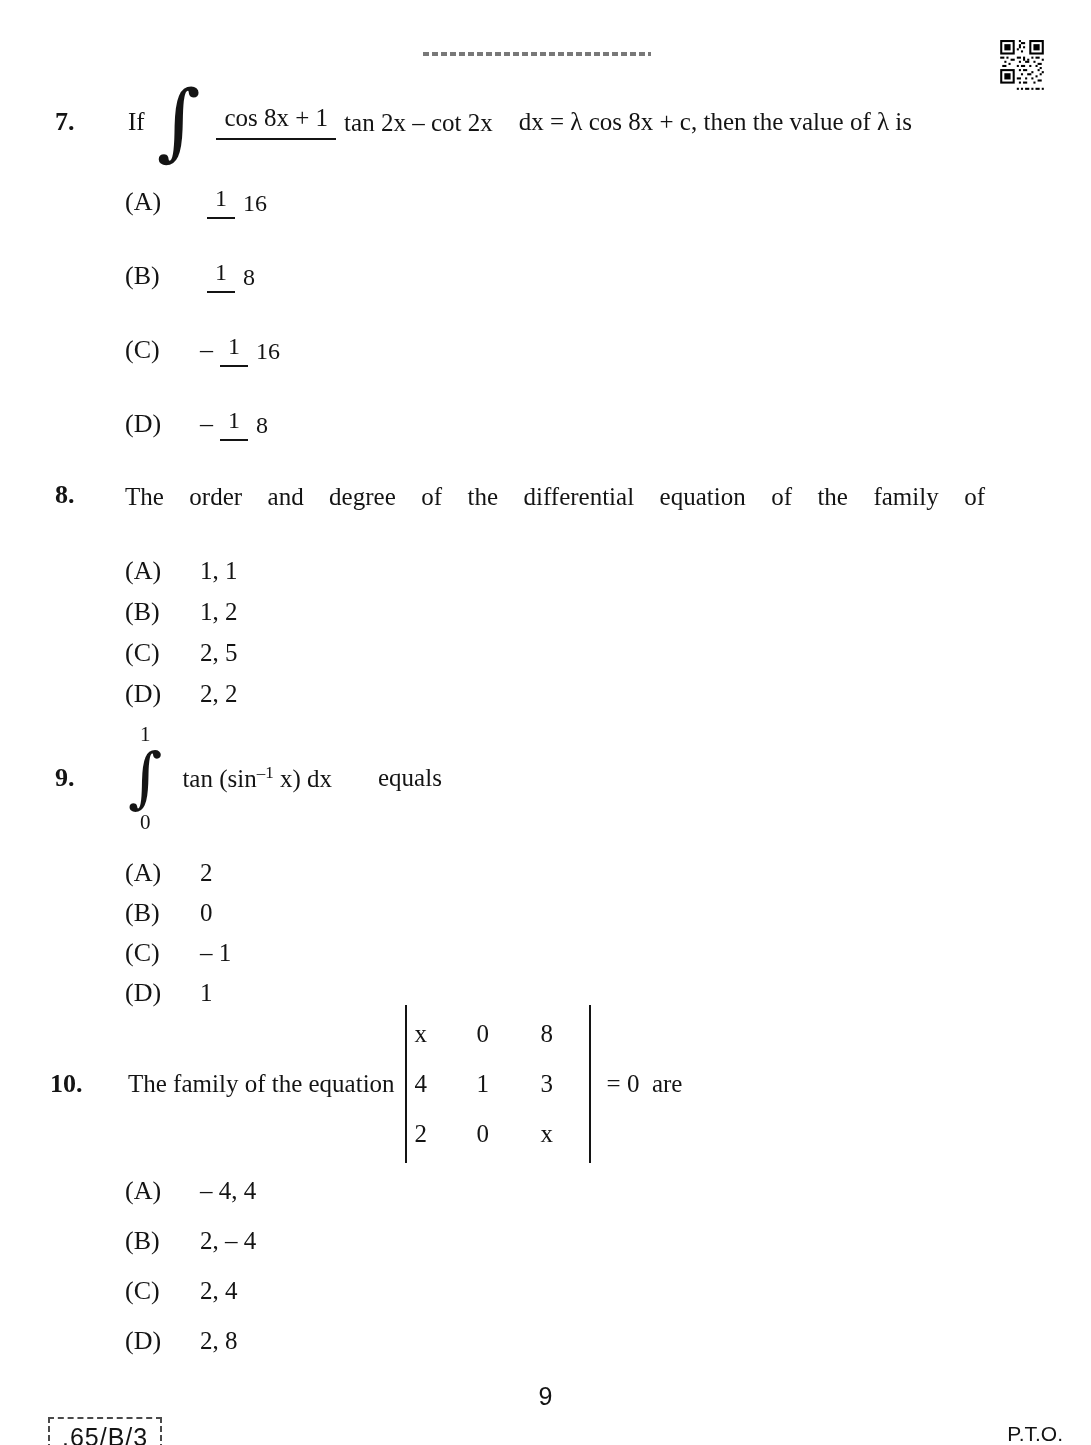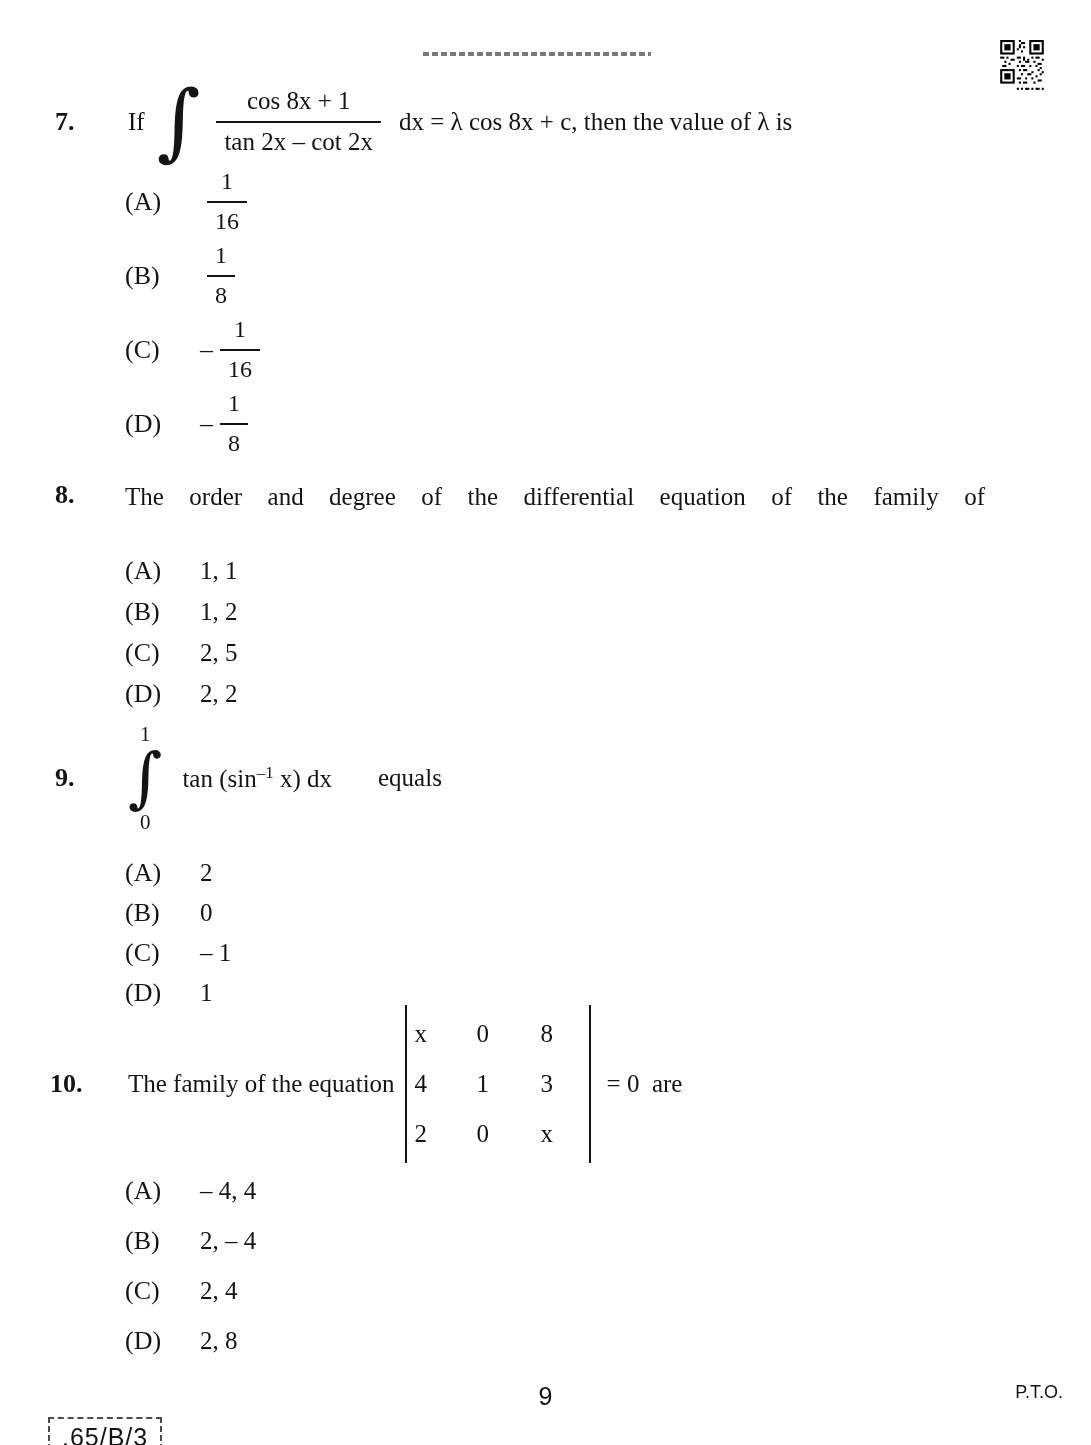--- a/index.html
+++ b/index.html
@@ -15,21 +15,21 @@
     background:repeating-linear-gradient(90deg,#4c4c4c 0 6px, rgba(0,0,0,0) 6px 9px);
     opacity:.75;
   }
   .qr { position:absolute; left:1000px; top:40px; width:44px; height:56px; }
   
   .qrow { position:absolute; display:flex; align-items:center; }
   .qnum { font-weight:bold; font-size:26px; flex:0 0 auto; }
   .qtext { font-size:25px; }
   .pre { white-space:pre; }
   
-  .frac { display:inline-flex; flex-direction:column; text-align:center; font-size:25px; line-height:1.15; }
+  .frac { display:inline-flex; flex-direction:row; text-align:center; font-size:25px; line-height:1.15; }
   .frac .num { padding:0 8px 5px; border-bottom:2px solid #141414; }
   .frac .den { padding:5px 8px 0; }
   
   .q7-main { left:55px; top:84px; }
   .q7-main .qnum { width:73px; }
   .int-big { font-size:84px; line-height:.9; font-family:"DejaVu Serif",serif; margin:0 16px 0 12px; }
   .q7-suffix { margin-left:18px; }
   
   .optfrac-list { position:absolute; left:125px; top:173px; }
   .optfrac { display:flex; align-items:center; height:58px; margin-bottom:16px; }
@@ -69,22 +69,22 @@
   .paper-code {
     position:absolute; left:48px; top:1377px; padding:4px 12px 5px;
     border:2px dashed #4a4a4a; font-family:"Liberation Sans","DejaVu Sans",sans-serif;
     font-size:25px; letter-spacing:1px;margin-top:40px;
   }
   .page-num {
     position:absolute; left:0; top:1382px; width:100%; text-align:center;
     font-family:"Liberation Sans","DejaVu Sans",sans-serif; font-size:25px;
   }
   .pto {
-    position:absolute; right:28px; top:1382px;
-    font-family:"Liberation Sans","DejaVu Sans",sans-serif; font-size:18px;
+    position:absolute; right:28px; top:1422px;
+    font-family:"Liberation Sans","DejaVu Sans",sans-serif; font-size:21px;
   }
 </style>
 </head>
 <body>
 
 <div class="page">
 
   <div class="micro-line"></div>
   <div class="qr">
     <svg viewBox="0 0 21 26" width="44" height="54" xmlns="http://www.w3.org/2000/svg">

